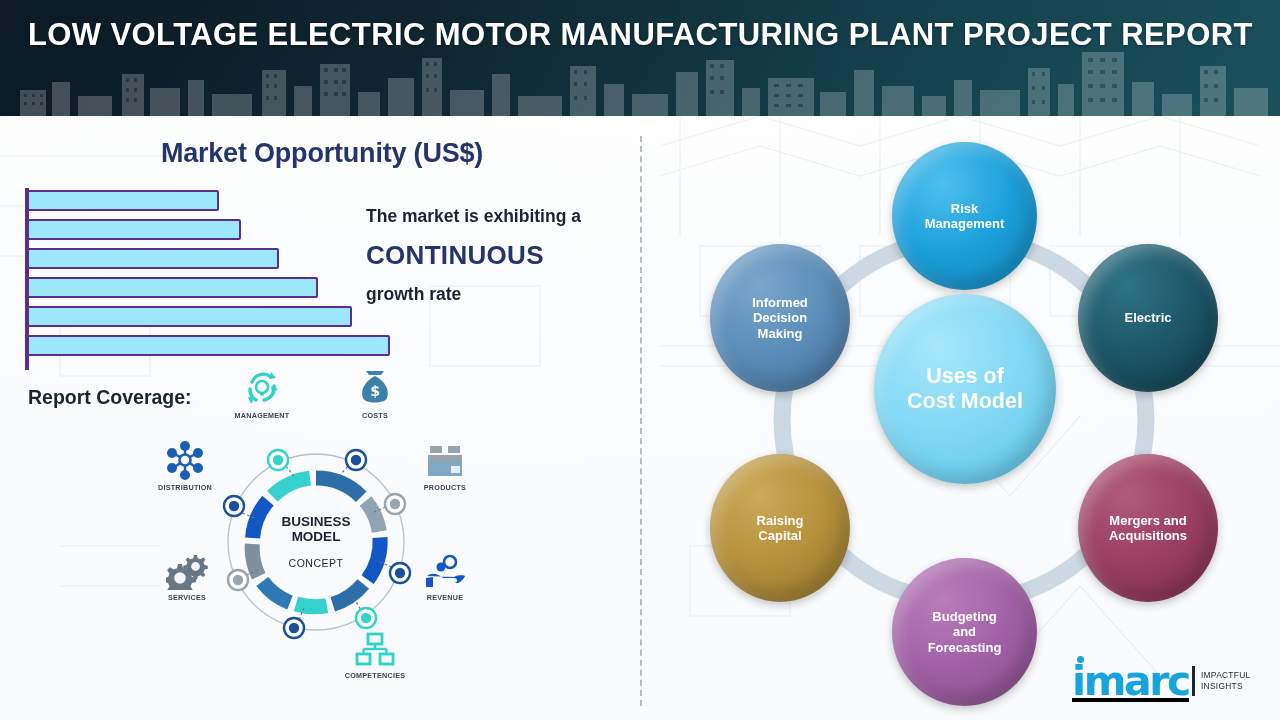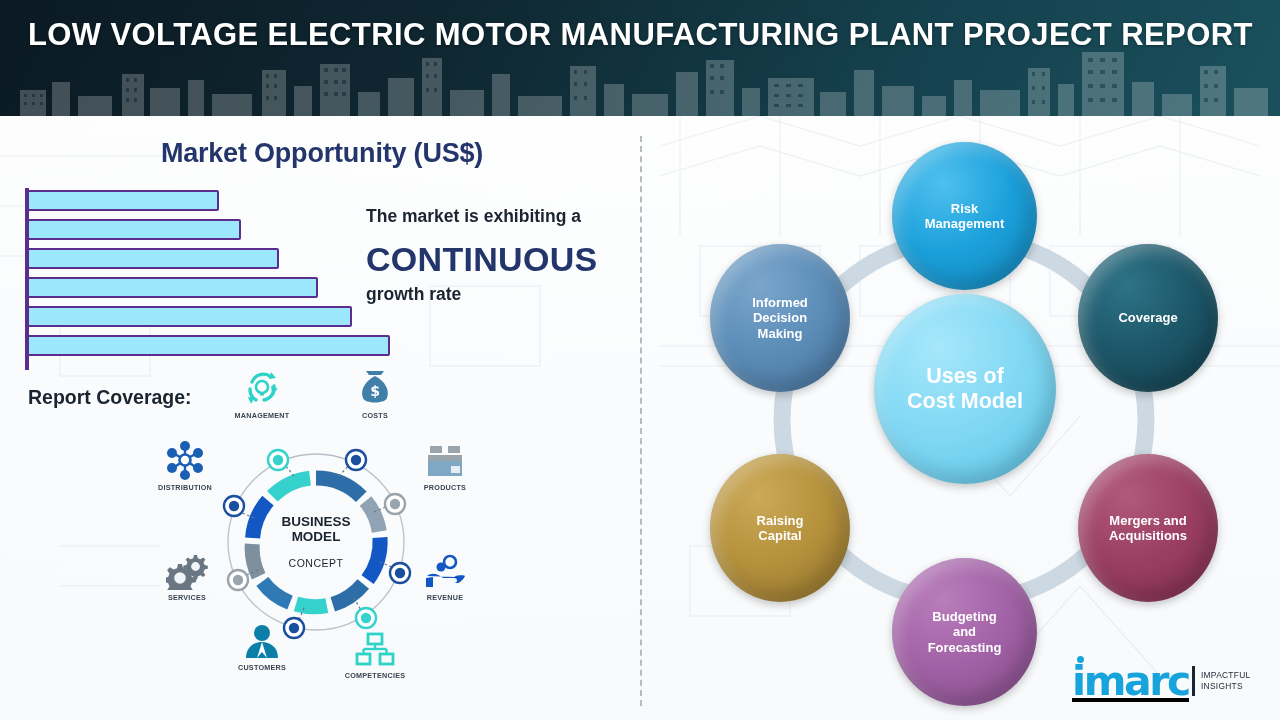--- a/index.html
+++ b/index.html
@@ -51,21 +51,21 @@
     background:#9ce7fb;border:2.5px solid #5b2d8e;border-radius:2px;
     box-sizing:border-box;
   }
 
   .mk-line1{
     position:absolute;left:366px;top:206px;width:270px;
     color:#1b2430;font-size:17.5px;font-weight:bold;
   }
   .mk-big{
     position:absolute;left:366px;top:240px;width:300px;
-    color:#23356b;font-size:34px;font-weight:bold;letter-spacing:.3px;
+    color:#23356b;font-size:26px;font-weight:bold;letter-spacing:.3px;
   }
   .mk-line2{
     position:absolute;left:366px;top:284px;width:270px;
     color:#1b2430;font-size:17.5px;font-weight:bold;
   }
 
   .rc-title{
     position:absolute;left:28px;top:386px;
     color:#1b2430;font-size:19.5px;font-weight:bold;
   }
@@ -395,30 +395,20 @@
               <line x1="8.5" y1="17" x2="31.5" y2="17"></line>
               <line x1="8.5" y1="17" x2="8.5" y2="22"></line>
               <line x1="31.5" y1="17" x2="31.5" y2="22"></line>
             </g>
         </svg>
       </div>
       <div class="lbl">COMPETENCIES</div>
     </div>
 
     
-    <div class="bm-node" style="left:95px;top:180px;">
-      <div class="ico">
-        <svg width="40" height="36" viewBox="0 0 40 36">
-          <circle cx="20" cy="9" r="8" fill="#0b7fa8"></circle>
-          <path d="M4 34 C4 23 12 18 20 18 C28 18 36 23 36 34 Z" fill="#0b7fa8"></path>
-          <path d="M20 18 L15 34 L20 28 L25 34 Z" fill="#ffffff"></path>
-        </svg>
-      </div>
-      <div class="lbl">CUSTOMERS</div>
-    </div>
 
     
     <div class="bm-node" style="left:20px;top:110px;">
       <div class="ico">
         <svg width="42" height="38" viewBox="0 0 42 38">
           <g fill="#6a7681">
             <path d="M28 3 l3 0 .8 3.2 2.6 1.1 2.8-1.8 2.1 2.1-1.8 2.8 1.1 2.6 3.2 .8 0 3-3.2 .8-1.1 2.6 1.8 2.8-2.1 2.1-2.8-1.8-2.6 1.1-.8 3.2-3 0-.8-3.2-2.6-1.1-2.8 1.8-2.1-2.1 1.8-2.8-1.1-2.6-3.2-.8 0-3 3.2-.8 1.1-2.6-1.8-2.8 2.1-2.1 2.8 1.8 2.6-1.1z"></path>
             <circle cx="29.5" cy="14.5" r="4.4" fill="#f2f5f7"></circle>
           </g>
           <g fill="#6a7681">
@@ -460,21 +450,21 @@
   <div class="wheel">
     <svg width="630" height="596" viewBox="0 0 630 596">
       <circle cx="314" cy="296" r="182" fill="none" stroke="#ccd8e2" stroke-width="17"></circle>
     </svg>
 
     <div class="bubble b-sat" style="left:242px;top:18px;width:145px;height:148px;background:radial-gradient(circle at 35% 28%, #4fc0ee 0%, #1ba0db 48%, #1284b8 100%);">
       <span>Risk<br>Management</span>
     </div>
 
     <div class="bubble b-sat" style="left:428px;top:120px;width:140px;height:148px;background:radial-gradient(circle at 35% 28%, #2e7387 0%, #1c5668 48%, #123c4a 100%);">
-      <span>Coverage</span>
+      <span>Electric</span>
     </div>
 
     <div class="bubble b-sat" style="left:428px;top:330px;width:140px;height:148px;background:radial-gradient(circle at 35% 28%, #b05a79 0%, #9b3f62 48%, #7b2c4a 100%);">
       <span>Mergers and<br>Acquisitions</span>
     </div>
 
     <div class="bubble b-sat" style="left:242px;top:434px;width:145px;height:148px;background:radial-gradient(circle at 35% 28%, #b87dbb 0%, #a261a6 48%, #824b86 100%);">
       <span>Budgeting<br>and<br>Forecasting</span>
     </div>
 

